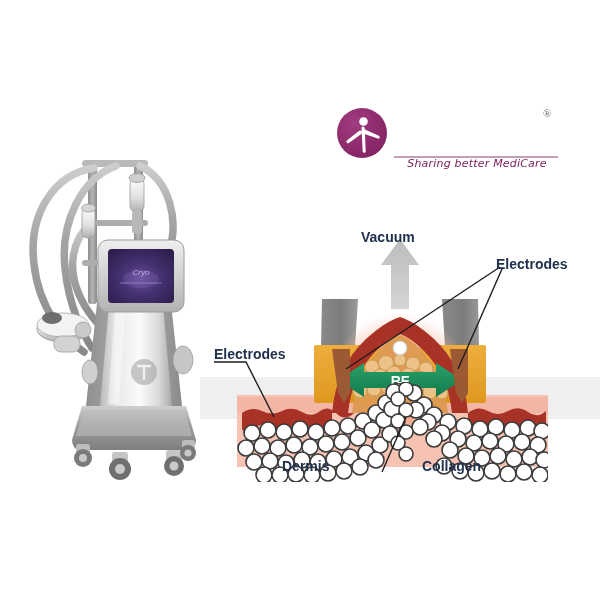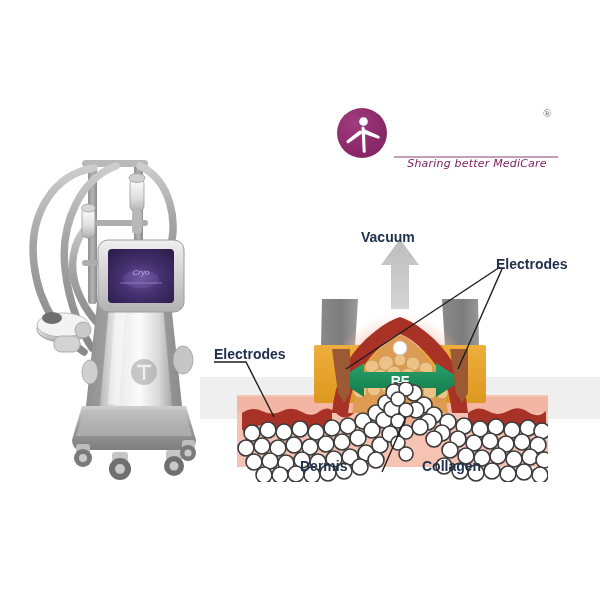--- a/index.html
+++ b/index.html
@@ -26,21 +26,21 @@
             font-size:11px;font-weight:normal;color:#7d2260;letter-spacing:.2px;
             font-family:"DejaVu Sans",sans-serif;font-style:italic;}
 
   
   .diagram{position:absolute;left:200px;top:217px;width:400px;height:280px;}
   .diagram svg{display:block;}
   .dlabel{position:absolute;font-weight:bold;color:#20314d;font-size:14px;white-space:nowrap;}
   .lbl-vacuum{left:361px;top:229px;}
   .lbl-electrodes{left:496px;top:256px;}
   .lbl-epidermis{left:214px;top:346px;}
-  .lbl-dermis{left:300px;top:458px;}
+  .lbl-dermis{left:282px;top:458px;}
   .lbl-collagen{left:409px;top:458px;margin-left:13px;}
 
   
   .machine{position:absolute;left:20px;top:144px;width:200px;height:370px;}
   .machine svg{display:block;}
 </style>
 </head>
 <body>
 
 <div class="canvas">

